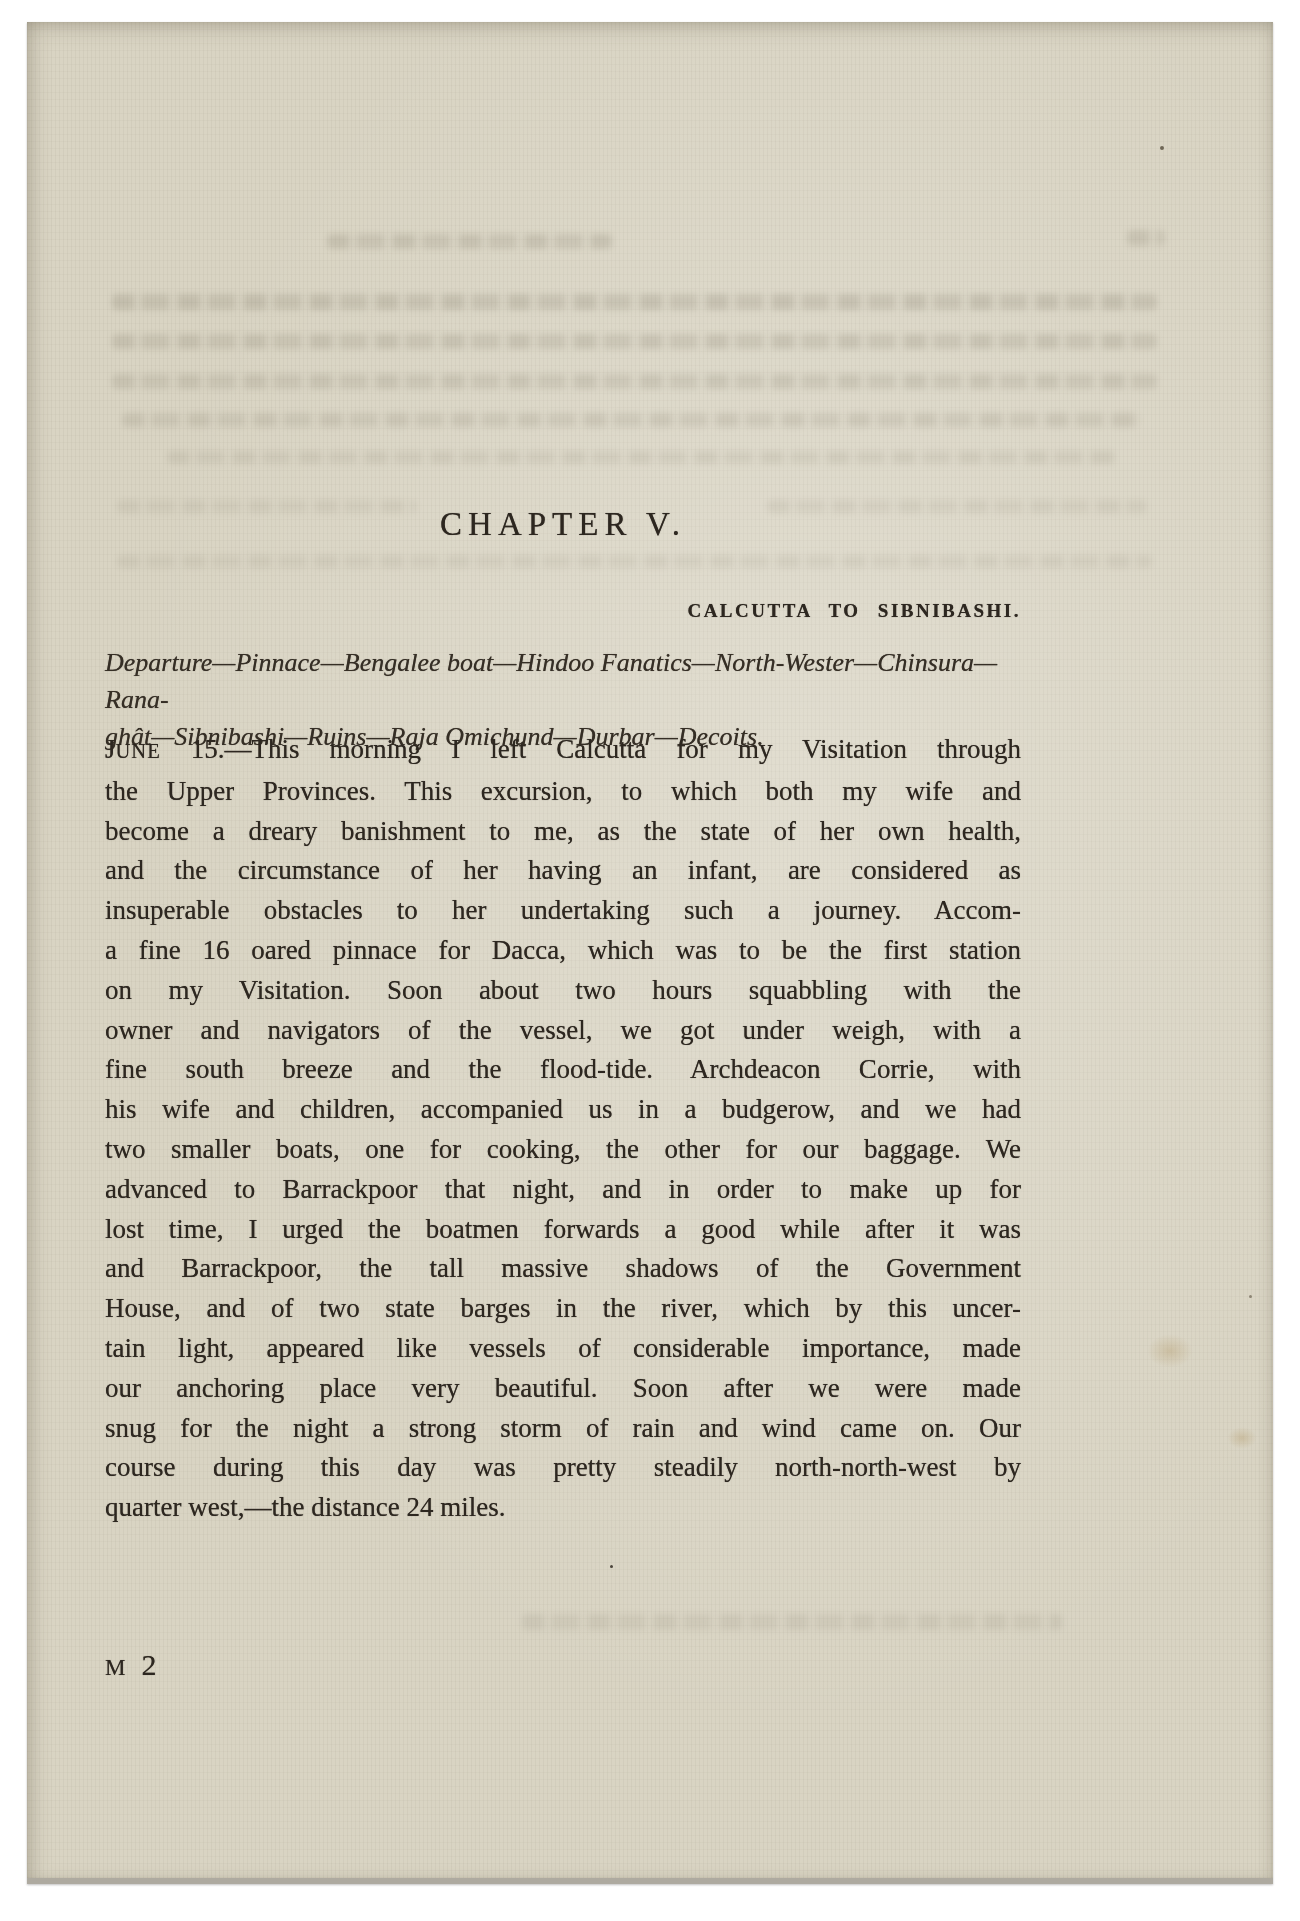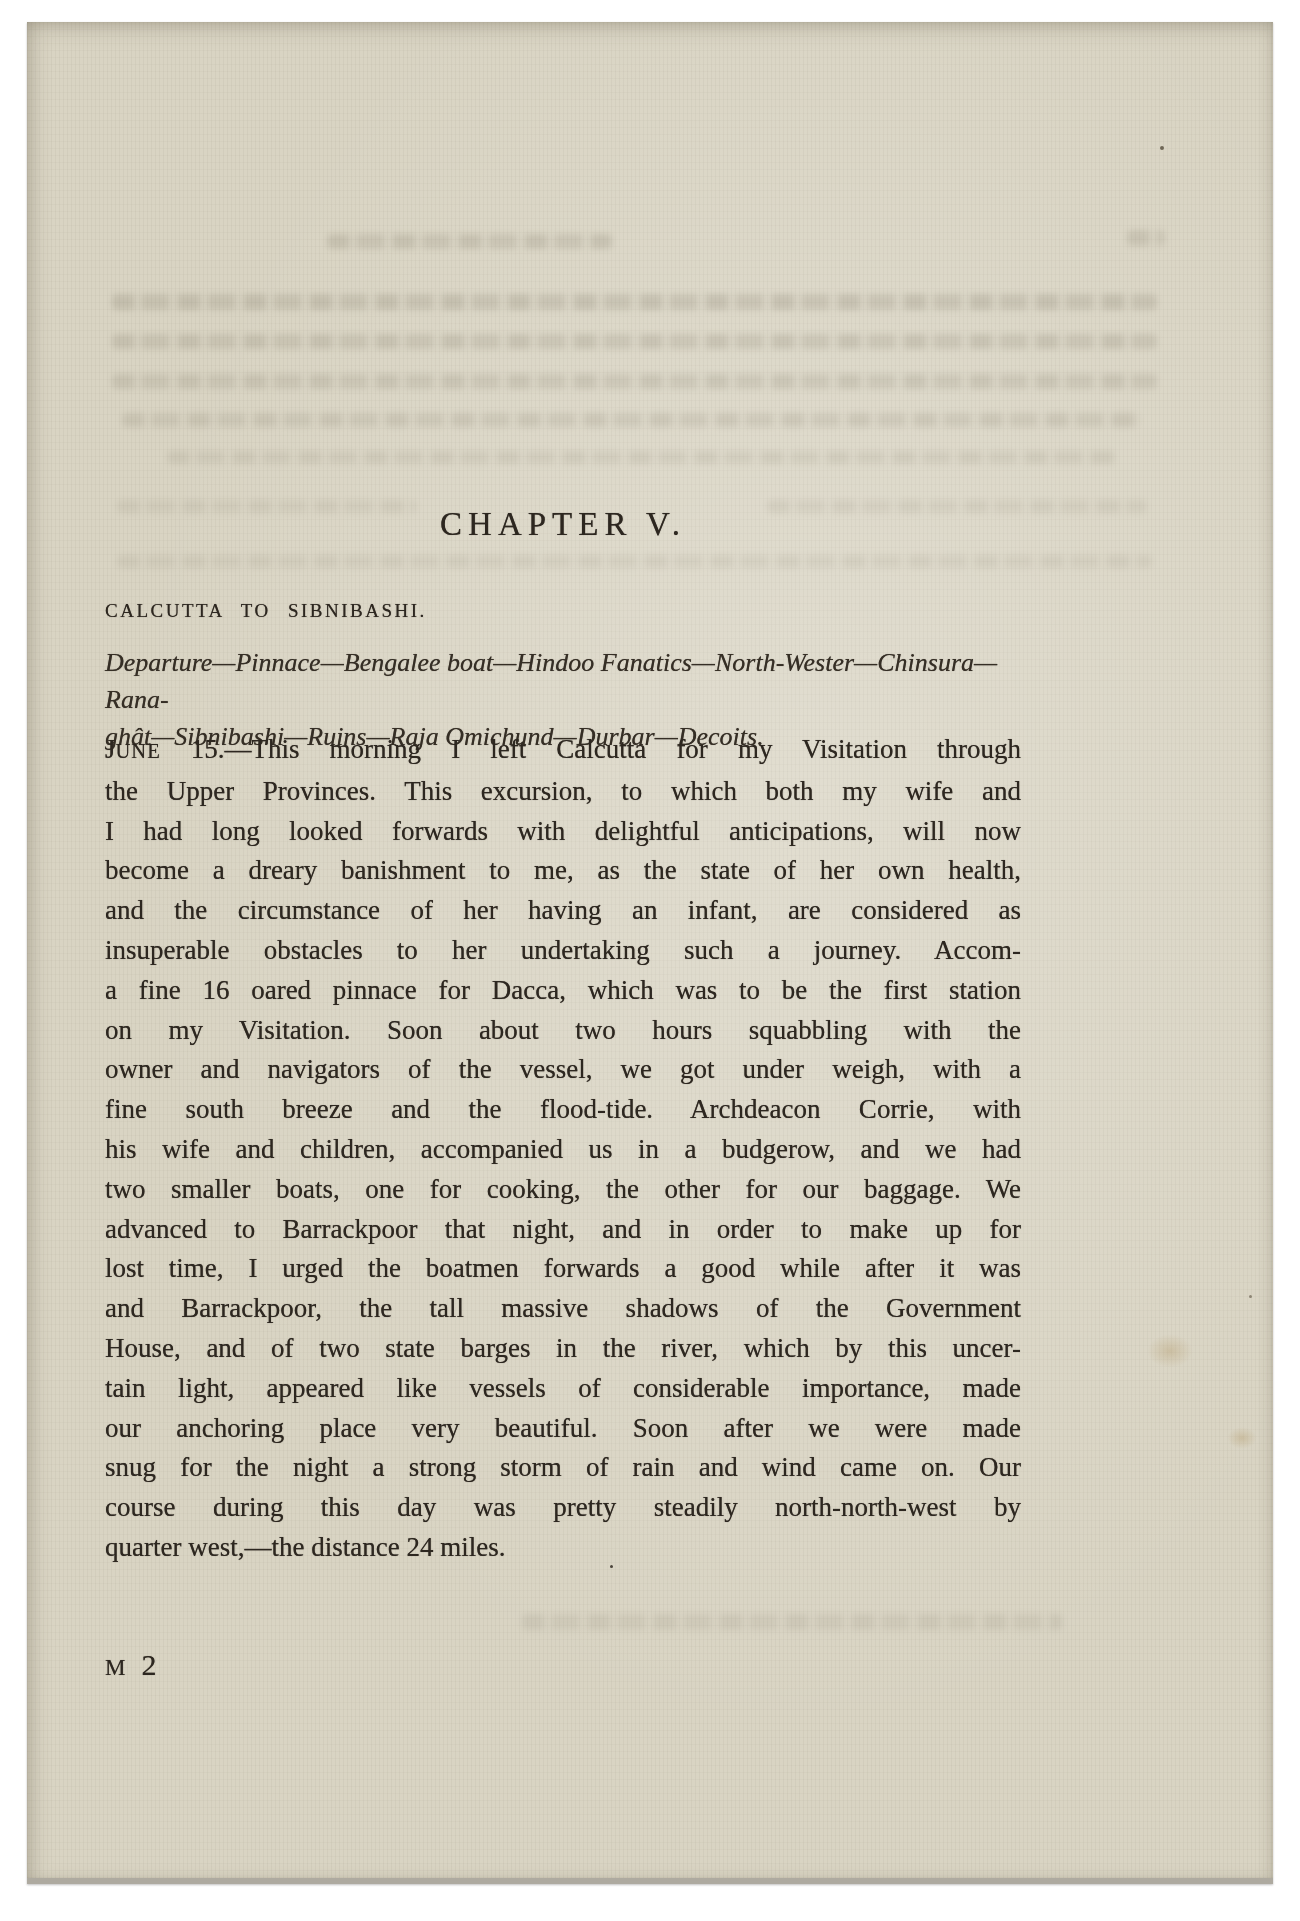--- a/index.html
+++ b/index.html
@@ -78,24 +78,24 @@
     font-weight: 400;
     letter-spacing: 6px;
   }
 
   .subtitle {
     position: absolute;
     top: 577px;
     left: 0;
     width: 100%;
     margin: 0;
-    text-align: left;
+    text-align: right;
     font-size: 19px;
     line-height: 23px;
-    font-weight: 400;
+    font-weight: 700;
     letter-spacing: 2.5px;
     word-spacing: 10px;
   }
 
   .summary {
     position: absolute;
     top: 622px;
     left: 0;
     width: 100%;
     font-style: italic;
@@ -163,21 +163,20 @@
     <h2 class="subtitle">CALCUTTA TO SIBNIBASHI.</h2>
 
     <div class="summary">
       <div>Departure—Pinnace—Bengalee boat—Hindoo Fanatics—North-Wester—Chinsura—Rana-</div>
       <div>ghât—Sibnibashi—Ruins—Raja Omichund—Durbar—Decoits.</div>
     </div>
 
     <div class="body-par">
         <div class="body-line"><span>J</span><span class="smallcaps">UNE</span><span> 15.—This morning I left Calcutta for my Visitation through</span></div>
         <div class="body-line">the Upper Provinces. This excursion, to which both my wife and</div>
-        <div class="body-line">I had long looked forwards with delightful anticipations, will now</div>
         <div class="body-line">become a dreary banishment to me, as the state of her own health,</div>
         <div class="body-line">and the circumstance of her having an infant, are considered as</div>
         <div class="body-line">insuperable obstacles to her undertaking such a journey. Accom-</div>
         <div class="body-line">a fine 16 oared pinnace for Dacca, which was to be the first station</div>
         <div class="body-line">on my Visitation. Soon about two hours squabbling with the</div>
         <div class="body-line">owner and navigators of the vessel, we got under weigh, with a</div>
         <div class="body-line">fine south breeze and the flood-tide. Archdeacon Corrie, with</div>
         <div class="body-line">his wife and children, accompanied us in a budgerow, and we had</div>
         <div class="body-line">two smaller boats, one for cooking, the other for our baggage. We</div>
         <div class="body-line">advanced to Barrackpoor that night, and in order to make up for</div>

